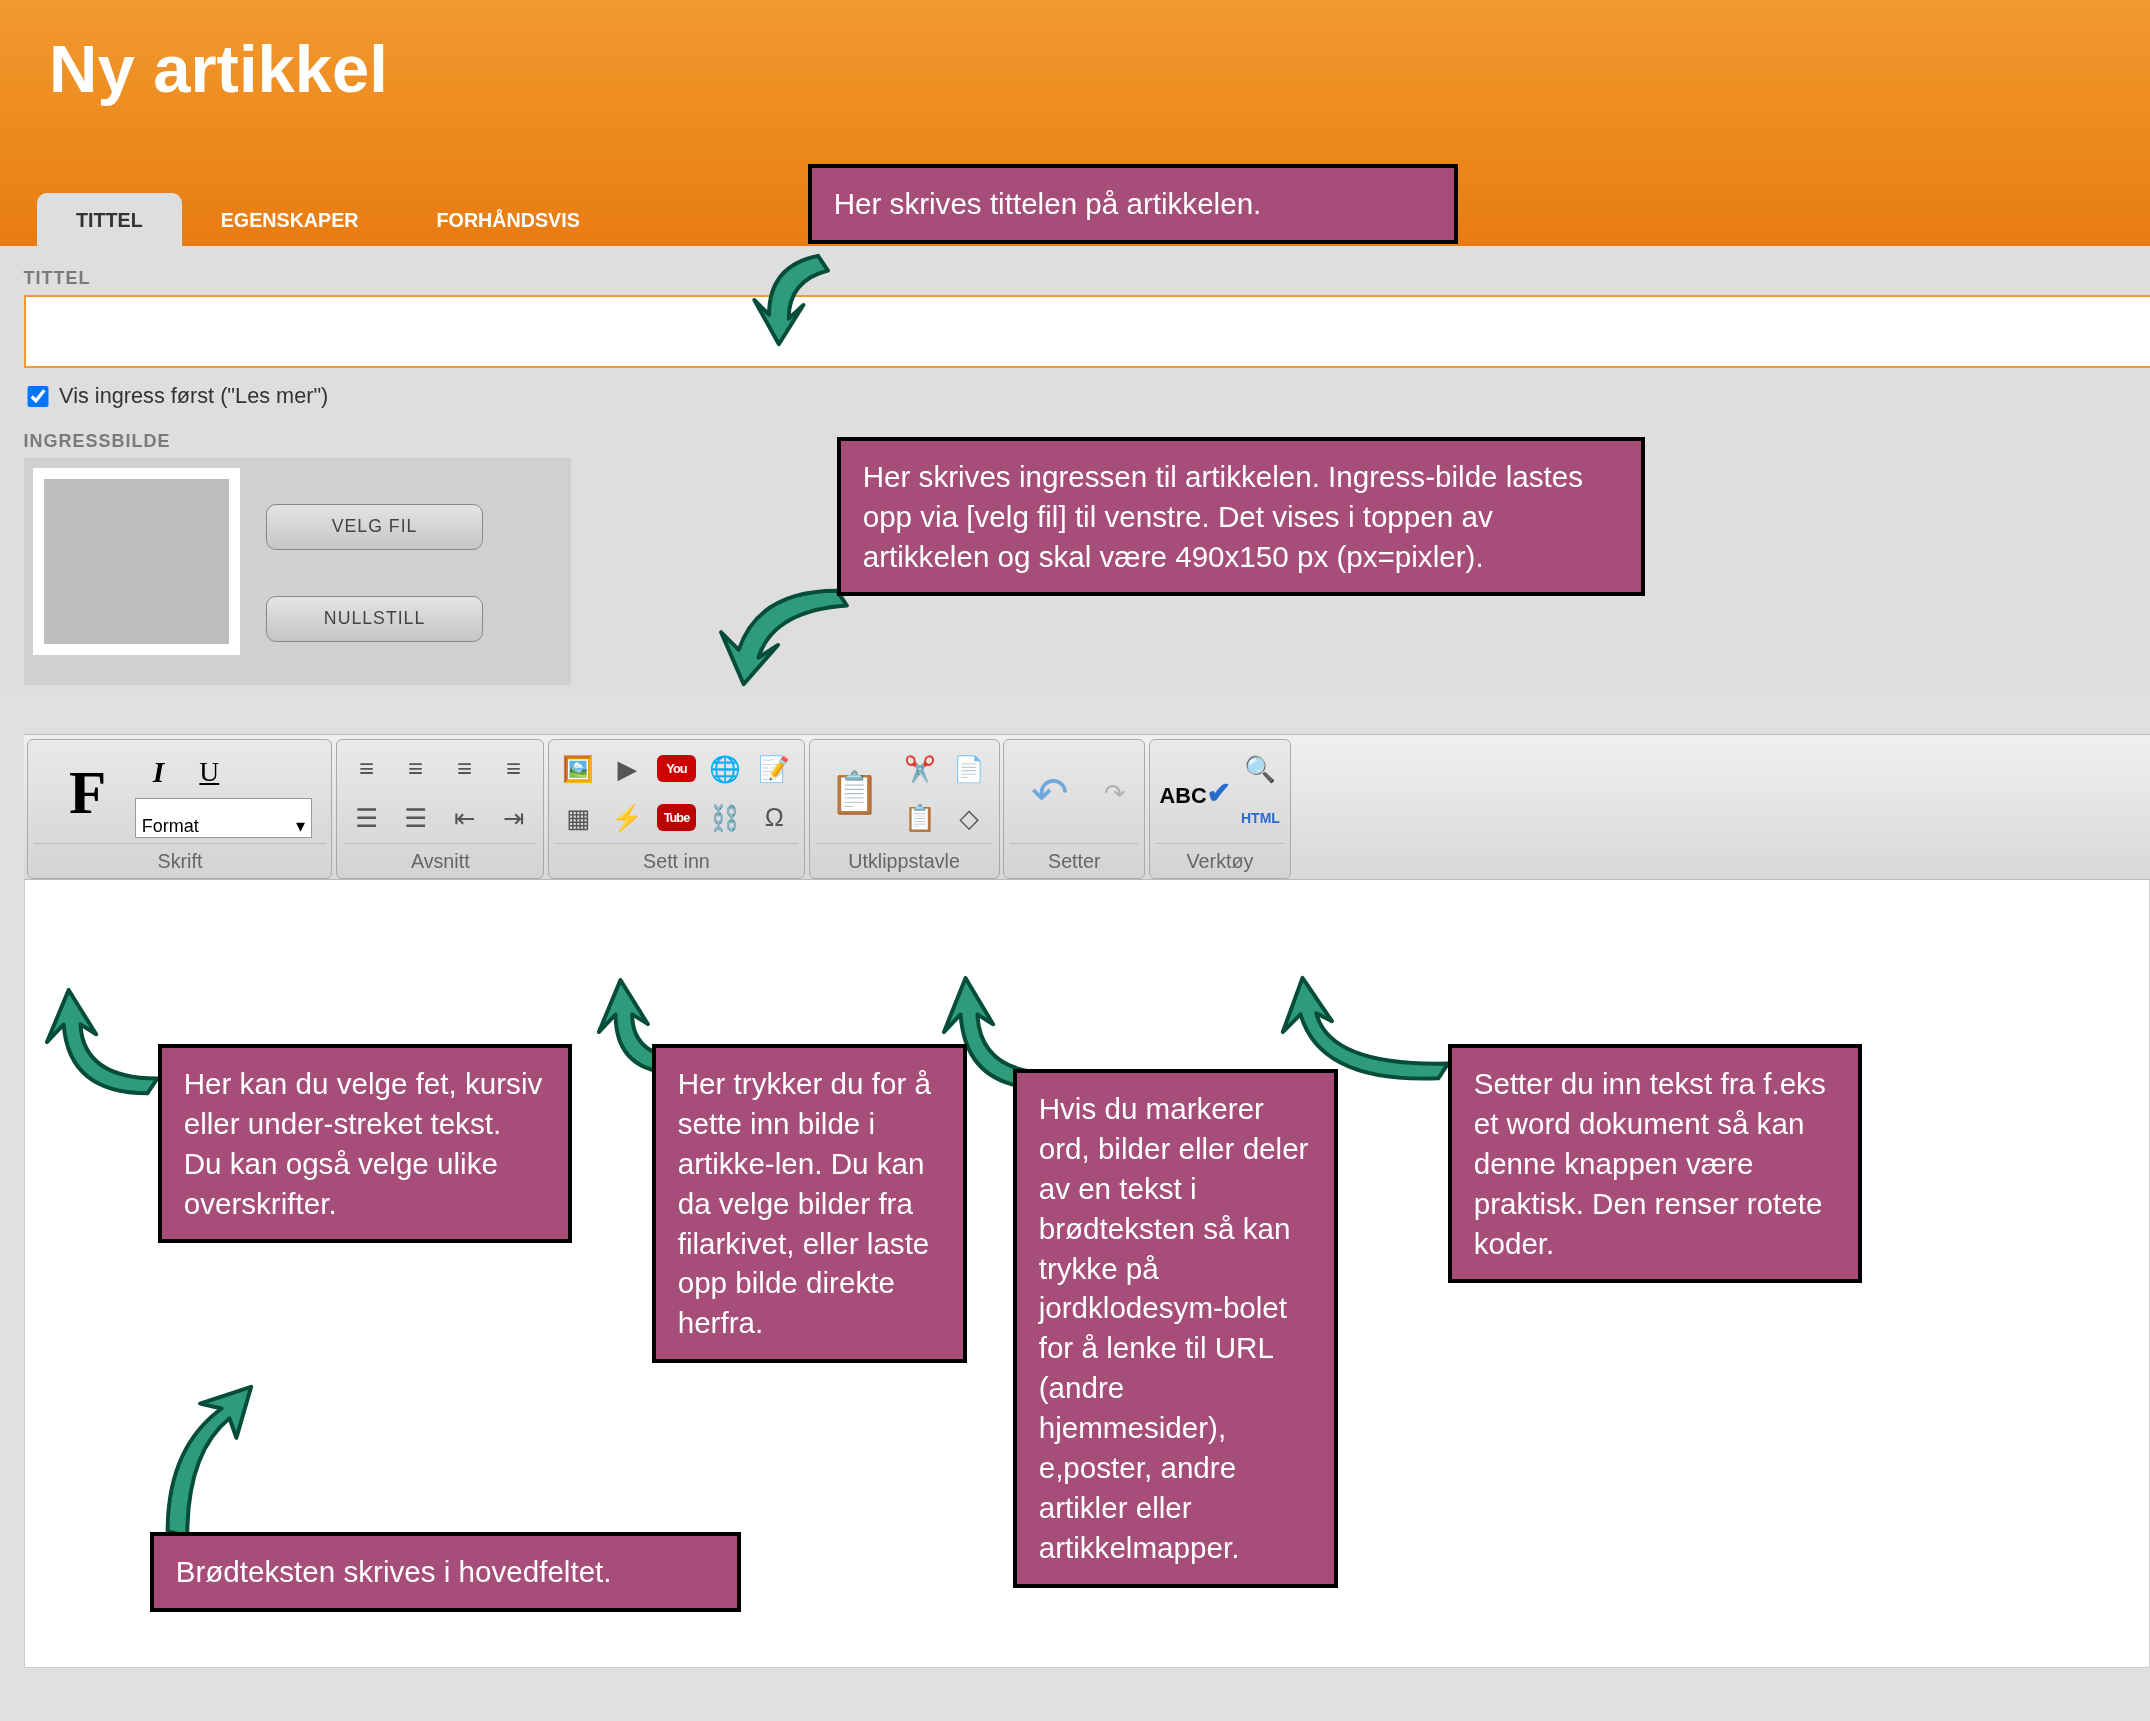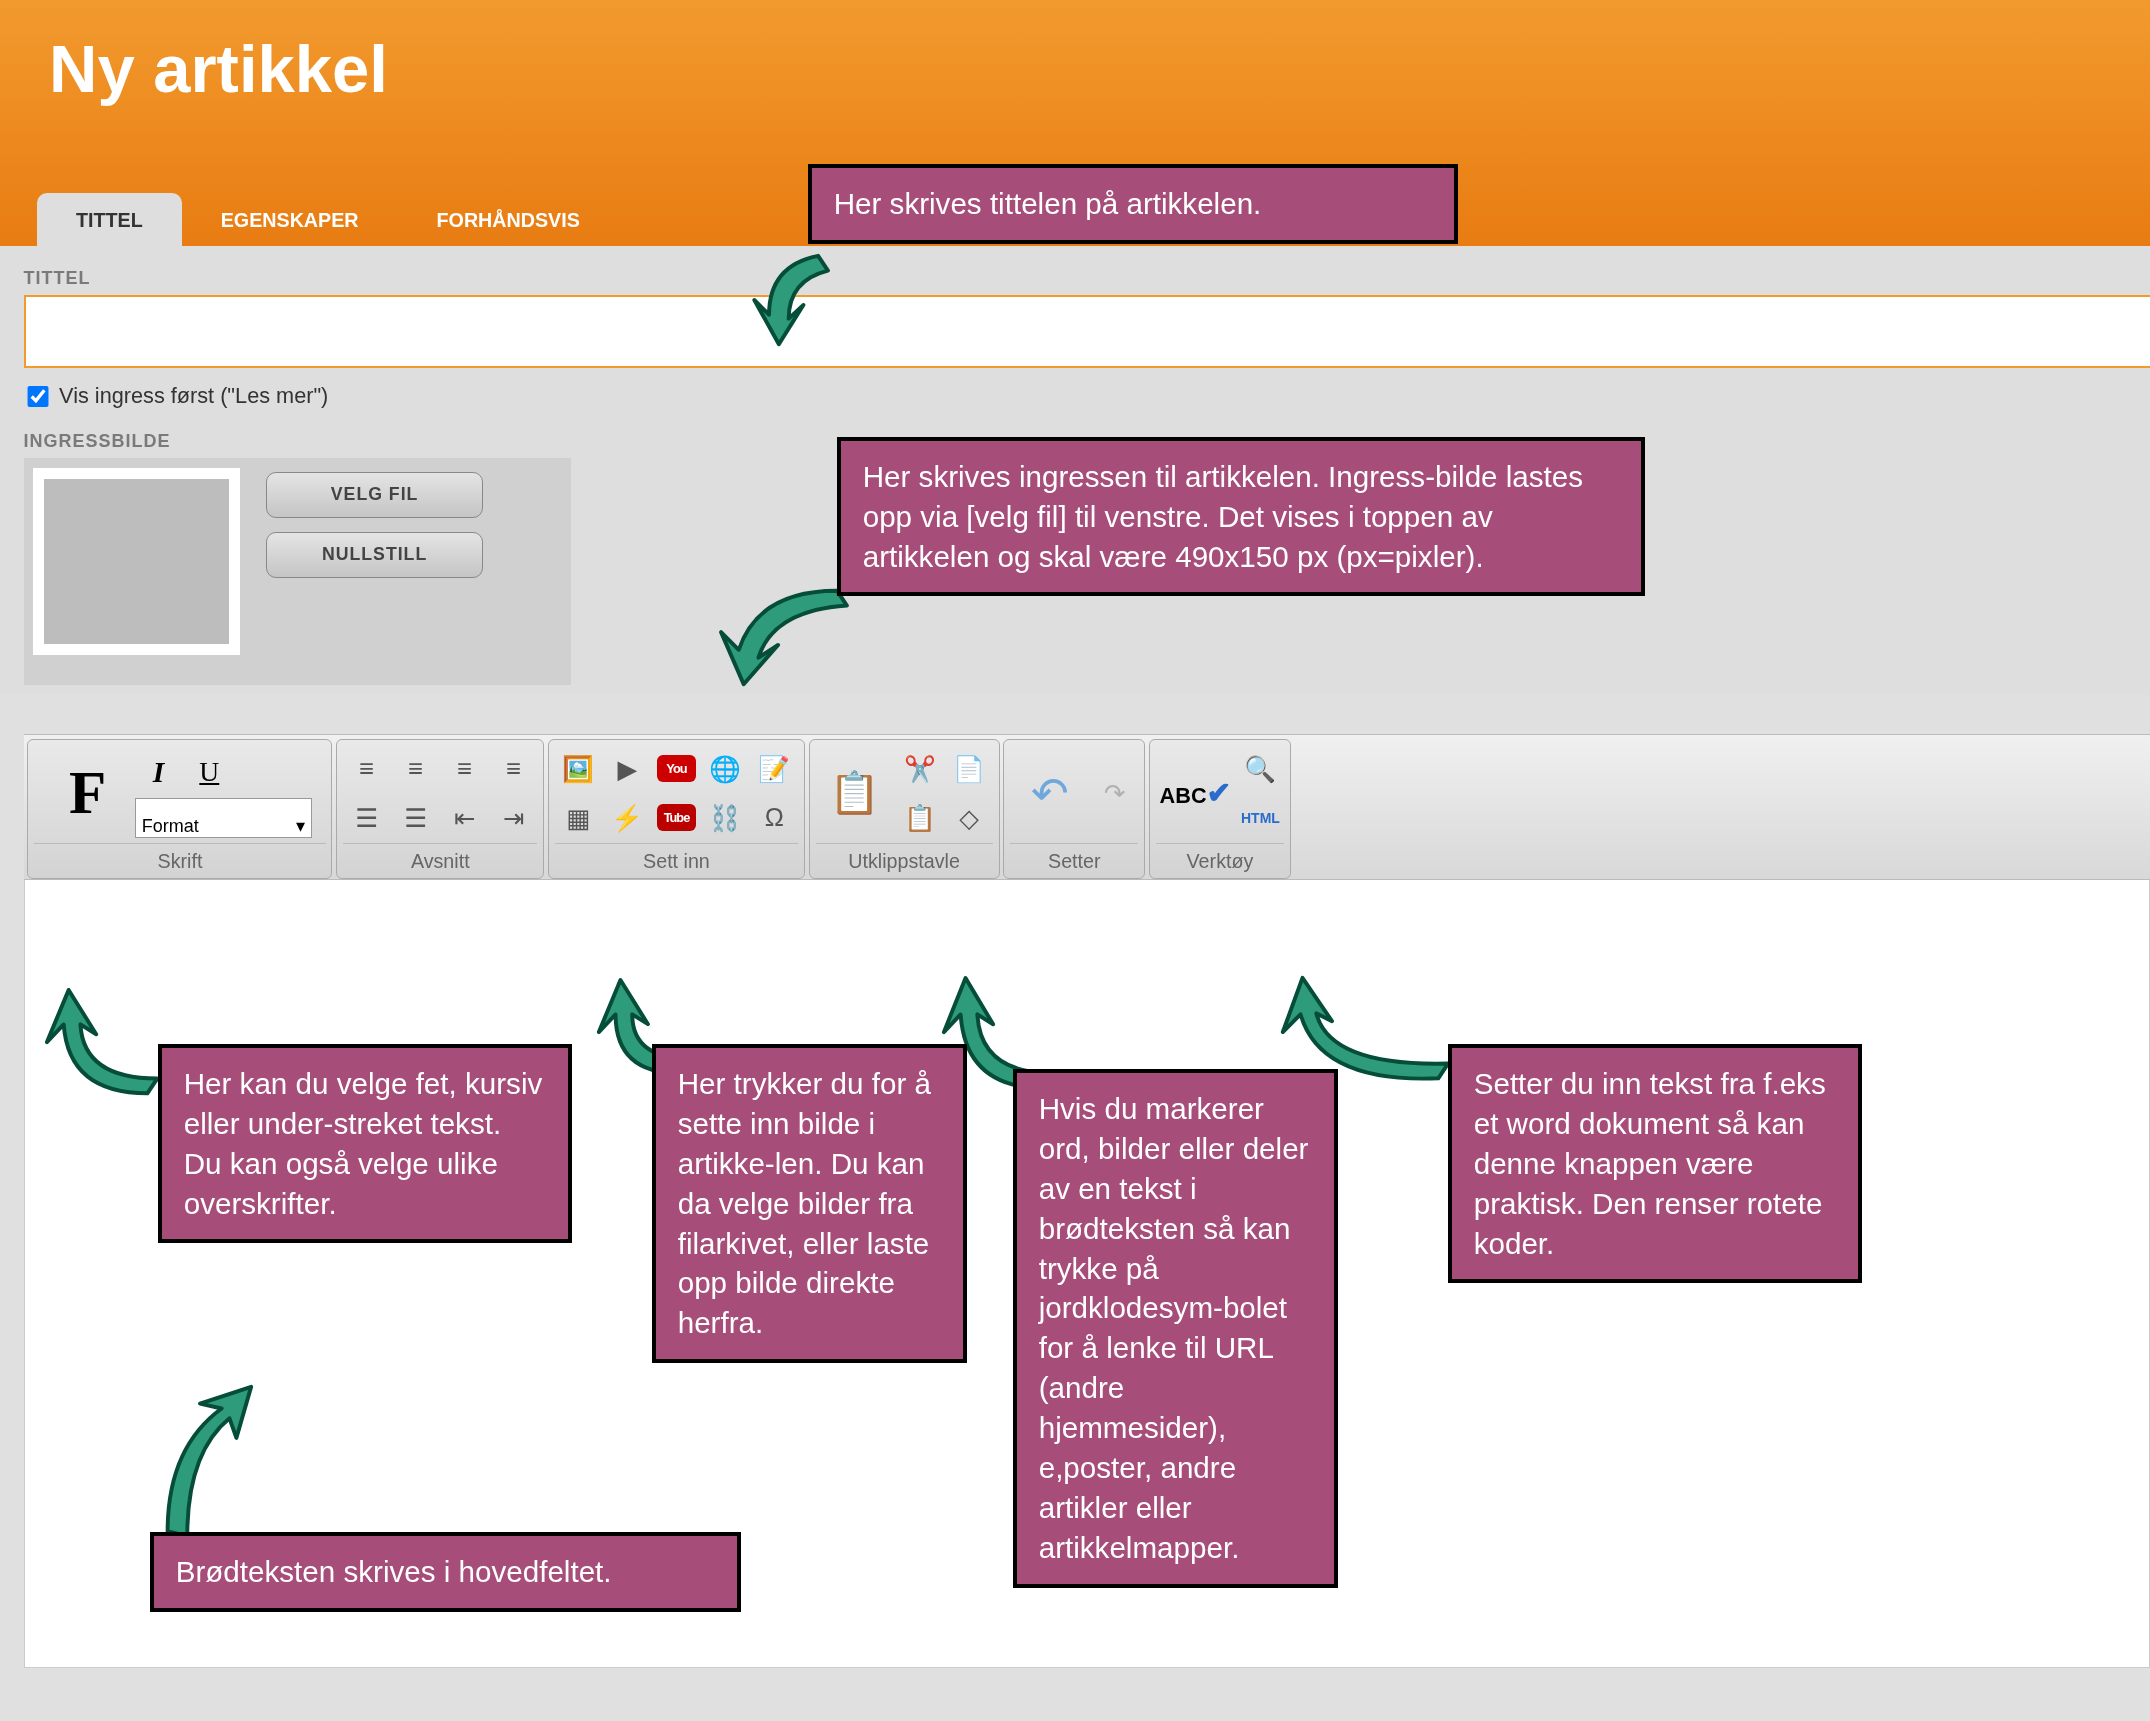--- a/index.html
+++ b/index.html
@@ -90,24 +90,25 @@
   }
   .thumb-inner { width:100%; height:100%; background:#bdbdbd; }
   .file-buttons { display:flex; flex-direction:column; gap:13.8px; padding-top:3.9px; }
   .btn {
     width: 217px;
     height: 46px;
     background: linear-gradient(#e4e4e4,#c5c5c5);
     border: 1px solid #888;
     border-radius: 9.9px;
     font-size: 17.7px;
-    font-weight: bold;
+    font-weight: normal;
     color: #444;
     letter-spacing: 1px;
     cursor: pointer;
+    margin-top: 32px;
   }
   .ingress-col { flex:1; }
   .ingress-area {
     background:#fff;
     height:227px;
     border:1px solid #ccc;
     border-right:none;
   }
   .toolbar-strip {
     background: linear-gradient(#f0f0f0,#d8d8d8);

